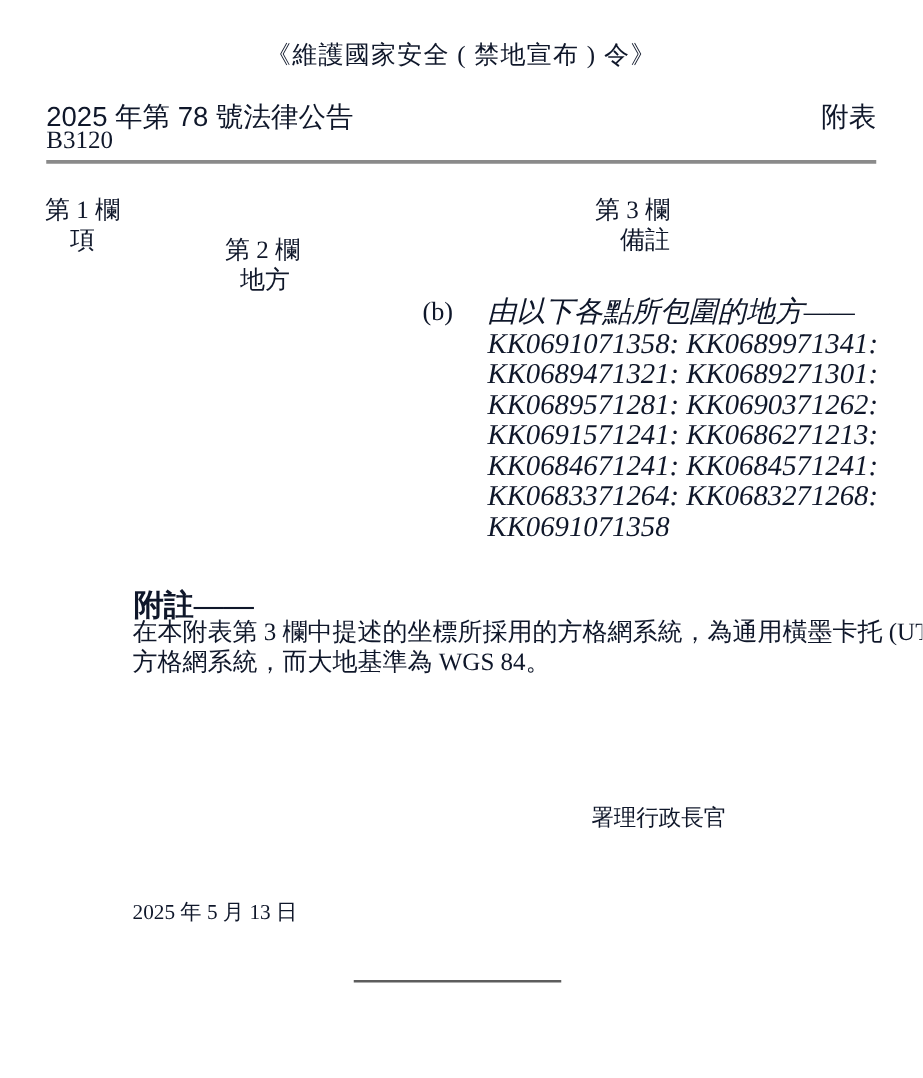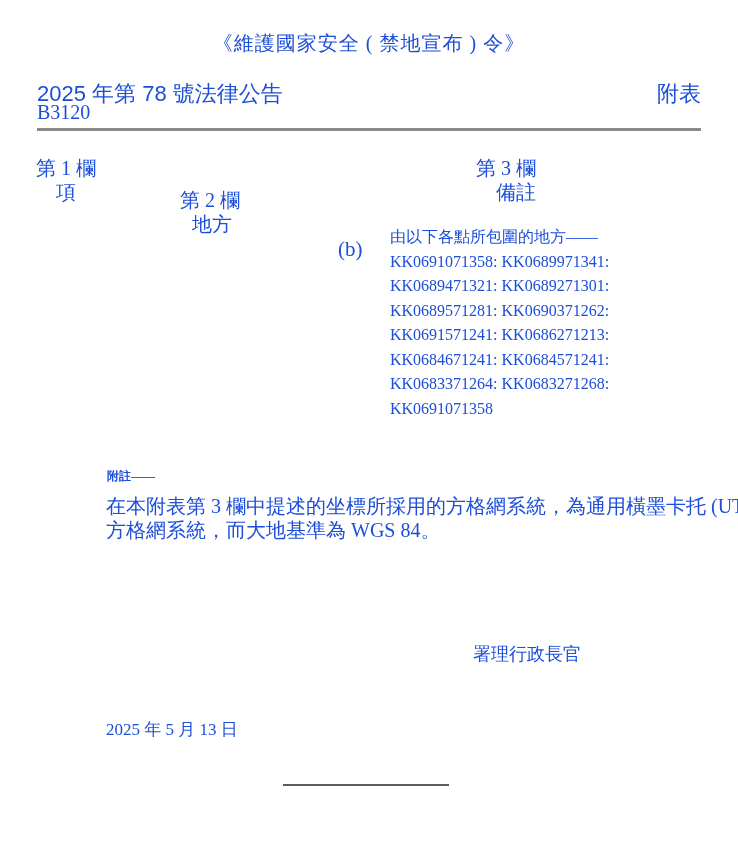--- a/index.html
+++ b/index.html
@@ -5,21 +5,21 @@
   html, body {
     margin: 0;
     padding: 0;
     background: #ffffff;
   }
   .page {
     position: relative;
     width: 738px;
     height: 862px;
     background: #ffffff;
-    color: #1d4ed8;
+    color: #0f172a;
     font-family: "Liberation Serif", "DejaVu Serif", serif;
     overflow: hidden;
   }
   .doc-title {
     position: absolute;
     top: 30px;
     left: 0;
     width: 738px;
     text-align: center;
     font-size: 20px;
@@ -69,31 +69,32 @@
   .col-2 .line1 { text-align: left; }
   .col-3 { left: 454px; width: 82px; text-align: right; }
   .entry-marker {
     position: absolute;
     top: 237px;
     left: 338px;
     font-size: 21px;
   }
   .entry-content {
     position: absolute;
-    top: 225px;
+    top: 238px;
     left: 390px;
-    font-size: 16px;
+    font-size: 23px;
     line-height: 24.5px;
     white-space: nowrap;
+    font-style: italic;
   }
   .note-heading {
     position: absolute;
     top: 468px;
     left: 107px;
-    font-size: 12px;
+    font-size: 24px;
     font-weight: bold;
     white-space: nowrap;
   }
   .note-body {
     position: absolute;
     top: 495px;
     left: 106px;
     width: 610px;
     font-size: 20px;
     line-height: 23.5px;

